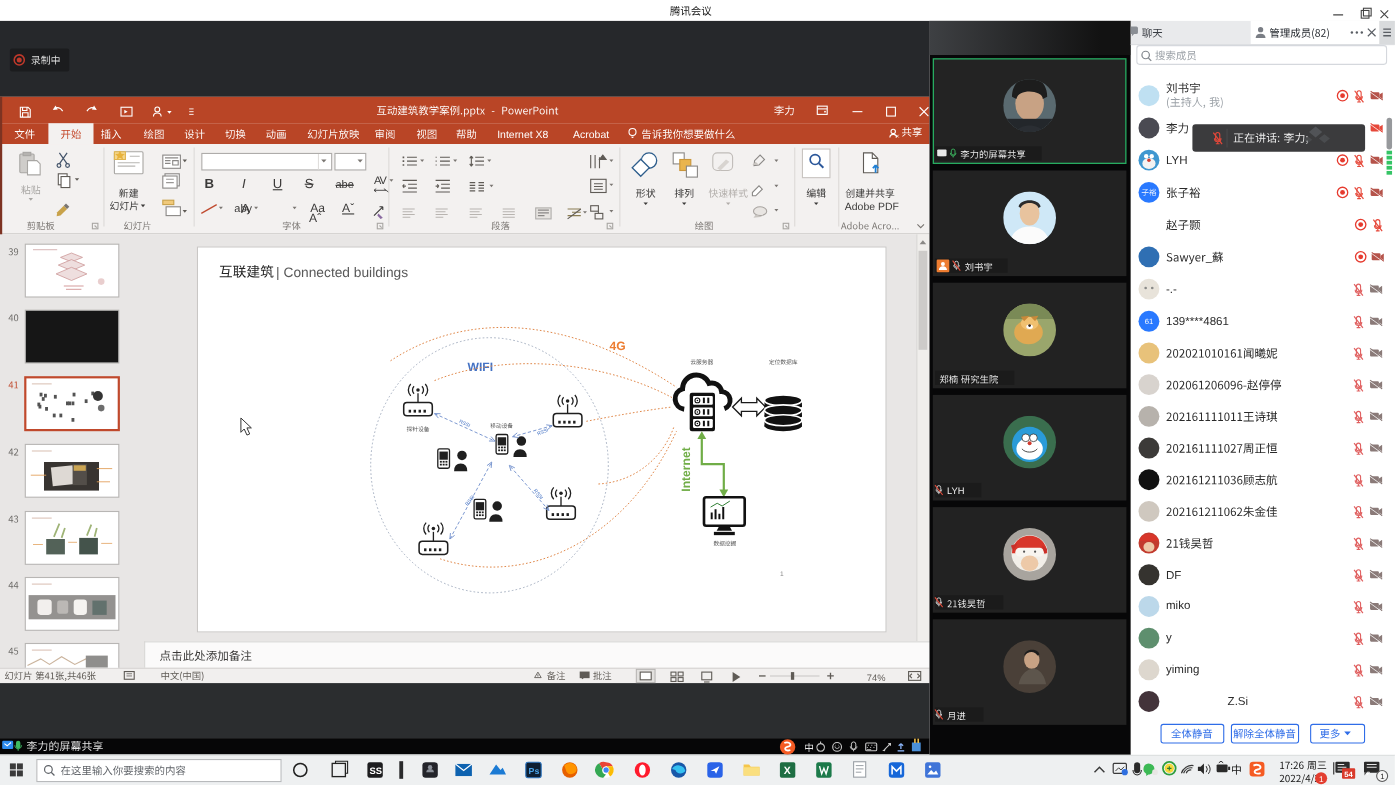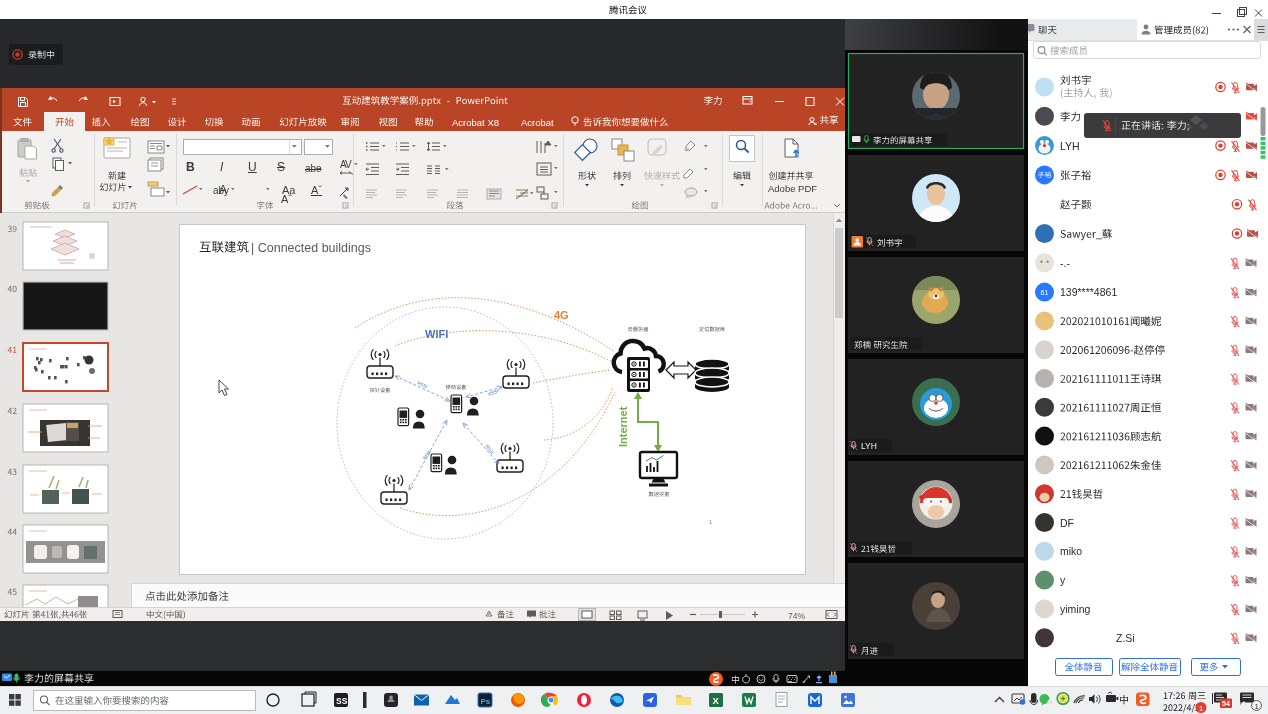--- a/index.html
+++ b/index.html
@@ -1,20 +1,20 @@
 <!DOCTYPE html>
 <html><head><meta charset="utf-8"><style>
 html,body{margin:0;padding:0;width:1268px;height:714px;overflow:hidden;background:#fff;font-family:"Liberation Sans",sans-serif;}
 *{box-sizing:content-box;}
 </style></head><body>
 <div style="position:absolute;left:0px;top:0px;width:1268px;height:19px;background:#ffffff;"></div>
 <div style="position:absolute;left:0px;top:19px;width:845px;height:69px;background:#26282b;"></div>
 <div style="position:absolute;left:0px;top:88px;width:845px;height:24px;background:#b94526;"></div>
 <div style="position:absolute;left:0px;top:112px;width:845px;height:19px;background:#b94526;"></div>
-<div style="position:absolute;left:452px;top:116.5px;font:400 9.5px 'Liberation Sans',sans-serif;color:#ffffff;white-space:nowrap;">Acrobat X8</div>
+<div style="position:absolute;left:452px;top:116.5px;font:400 9.5px 'Liberation Sans',sans-serif;color:#ffffff;white-space:nowrap;">Internet X8</div>
 <div style="position:absolute;left:521px;top:116.5px;font:400 9.5px 'Liberation Sans',sans-serif;color:#ffffff;white-space:nowrap;">Acrobat</div>
 <div style="position:absolute;left:0px;top:131px;width:845px;height:81px;background:#f3f1f0;border-bottom:1px solid #cfcdcb;"></div>
 <div style="position:absolute;left:186px;top:160px;font:bold 12px 'Liberation Sans',sans-serif;color:#3b3a39;white-space:nowrap;">B</div>
 <div style="position:absolute;left:220px;top:160px;font:400 12px 'Liberation Sans',sans-serif;color:#3b3a39;white-space:nowrap;"><i>I</i></div>
 <div style="position:absolute;left:248px;top:160px;font:400 12px 'Liberation Sans',sans-serif;color:#3b3a39;white-space:nowrap;"><u>U</u></div>
 <div style="position:absolute;left:277px;top:160px;font:400 12px 'Liberation Sans',sans-serif;color:#3b3a39;white-space:nowrap;"><s>S</s></div>
 <div style="position:absolute;left:305px;top:163px;font:400 10px 'Liberation Sans',sans-serif;color:#3b3a39;white-space:nowrap;"><s>abe</s></div>
 <div style="position:absolute;left:340px;top:159px;font:400 10px 'Liberation Sans',sans-serif;color:#3b3a39;white-space:nowrap;letter-spacing:-1px;">AV</div>
 <div style="position:absolute;left:182px;top:185px;font:400 10px 'Liberation Sans',sans-serif;color:#3b3a39;white-space:nowrap;margin-left:31px;">aby</div>
 <div style="position:absolute;left:219px;top:183px;font:400 12px 'Liberation Sans',sans-serif;color:#3b3a39;white-space:nowrap;">A</div>

